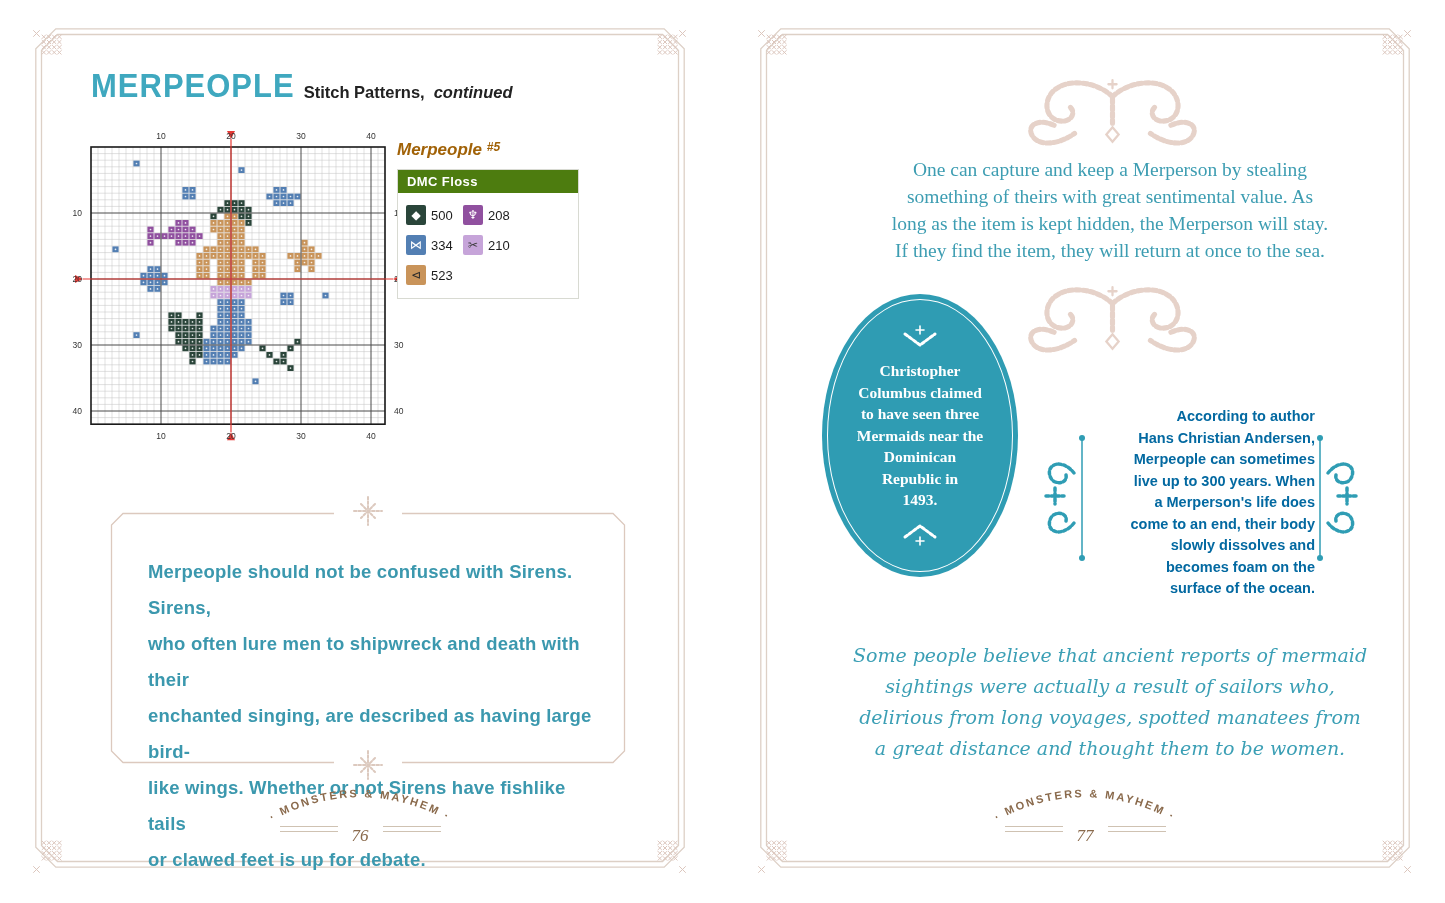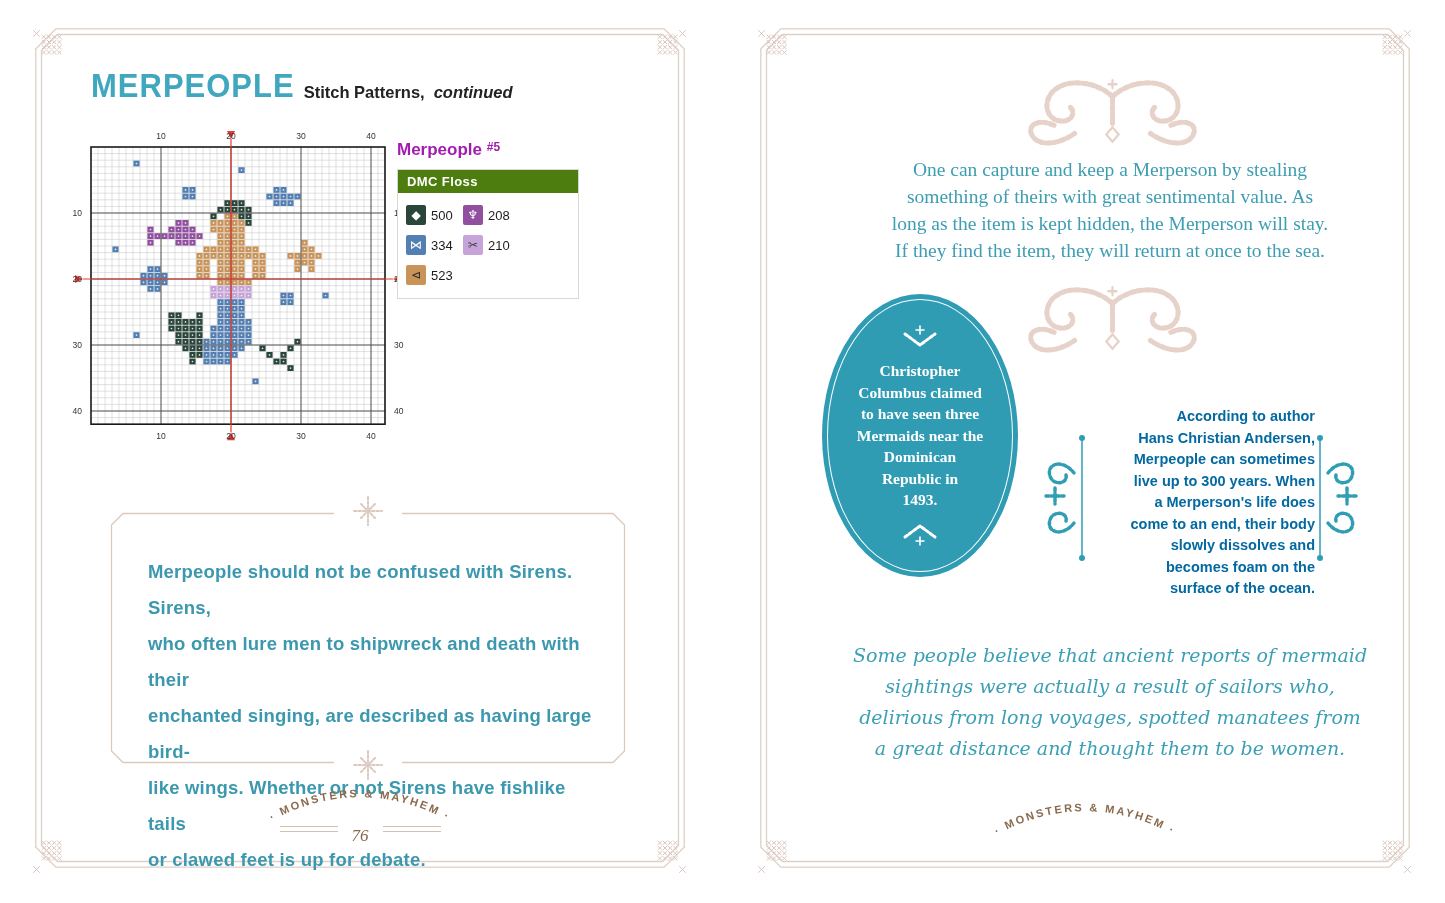--- a/index.html
+++ b/index.html
@@ -13,21 +13,21 @@
   .corner-x{position:absolute;width:10px;height:10px;}
   .x-tl{left:-3px;top:-3px;} .x-tr{right:-3px;top:-3px;} .x-bl{left:-3px;bottom:-3px;} .x-br{right:-3px;bottom:-3px;}
 
   
   .title-row{position:absolute;left:56px;top:42px;display:flex;align-items:baseline;gap:9px;white-space:nowrap;}
   .big-title{font-size:31px;font-weight:bold;letter-spacing:1px;color:#3fa8bf;transform:scaleY(1.08);transform-origin:left bottom;}
   .sub-title{font-size:16.5px;color:#222;font-weight:bold;}
   .sub-em{font-size:16.5px;color:#222;font-style:italic;font-weight:bold;}
   .grid-wrap{position:absolute;left:28px;top:95px;width:352px;height:332px;}
   .legend{position:absolute;left:362px;top:112px;width:182px;}
-  .legend-title{color:#a21caf;font-weight:bold;font-size:17px;}
+  .legend-title{color:#a16207;font-weight:bold;font-size:17px;font-style:italic;}
   .legend-no{font-size:12px;vertical-align:4px;}
   .legend-box{margin-top:9px;border:1px solid #d8dad2;background:#fff;}
   .legend-head{background:#4d7c0f;color:#fff;font-weight:bold;font-size:13px;padding:4px 9px;letter-spacing:.4px;}
   .legend-body{padding:12px 8px 13px;display:flex;flex-wrap:wrap;row-gap:10px;column-gap:5px;}
   .lg-entry{display:flex;align-items:center;gap:5px;width:52px;}
   .lg-swatch{width:20px;height:20px;border-radius:2px;display:flex;align-items:center;justify-content:center;
              font-size:12px;font-family:"DejaVu Sans",sans-serif;flex:0 0 auto;}
   .lg-code{font-size:13px;color:#1c1c1c;}
 
   .note-box{position:absolute;left:75px;top:484px;width:516px;height:252px;}
@@ -1033,15 +1033,20 @@
 delirious from long voyages, spotted manatees from
 a great distance and thought them to be women.</div>
 
     <div class="footer">
       <svg class="arch-svg" viewBox="0 0 240 44">
         <path id="arcR" d="M18,42 A175,175 0 0 1 222,42" fill="none"></path>
         <text font-size="11" font-weight="bold" letter-spacing="2.2" fill="#8a6a4c">
           <textPath href="#arcR" startOffset="50%" text-anchor="middle">· MONSTERS &amp; MAYHEM ·</textPath>
         </text>
       </svg>
+      <div class="pagenum-row">
+        <span class="rule"></span>
+        <span class="pnum">77</span>
+        <span class="rule"></span>
+      </div>
     </div>
   </div>
 </div>
 
 </body></html>

